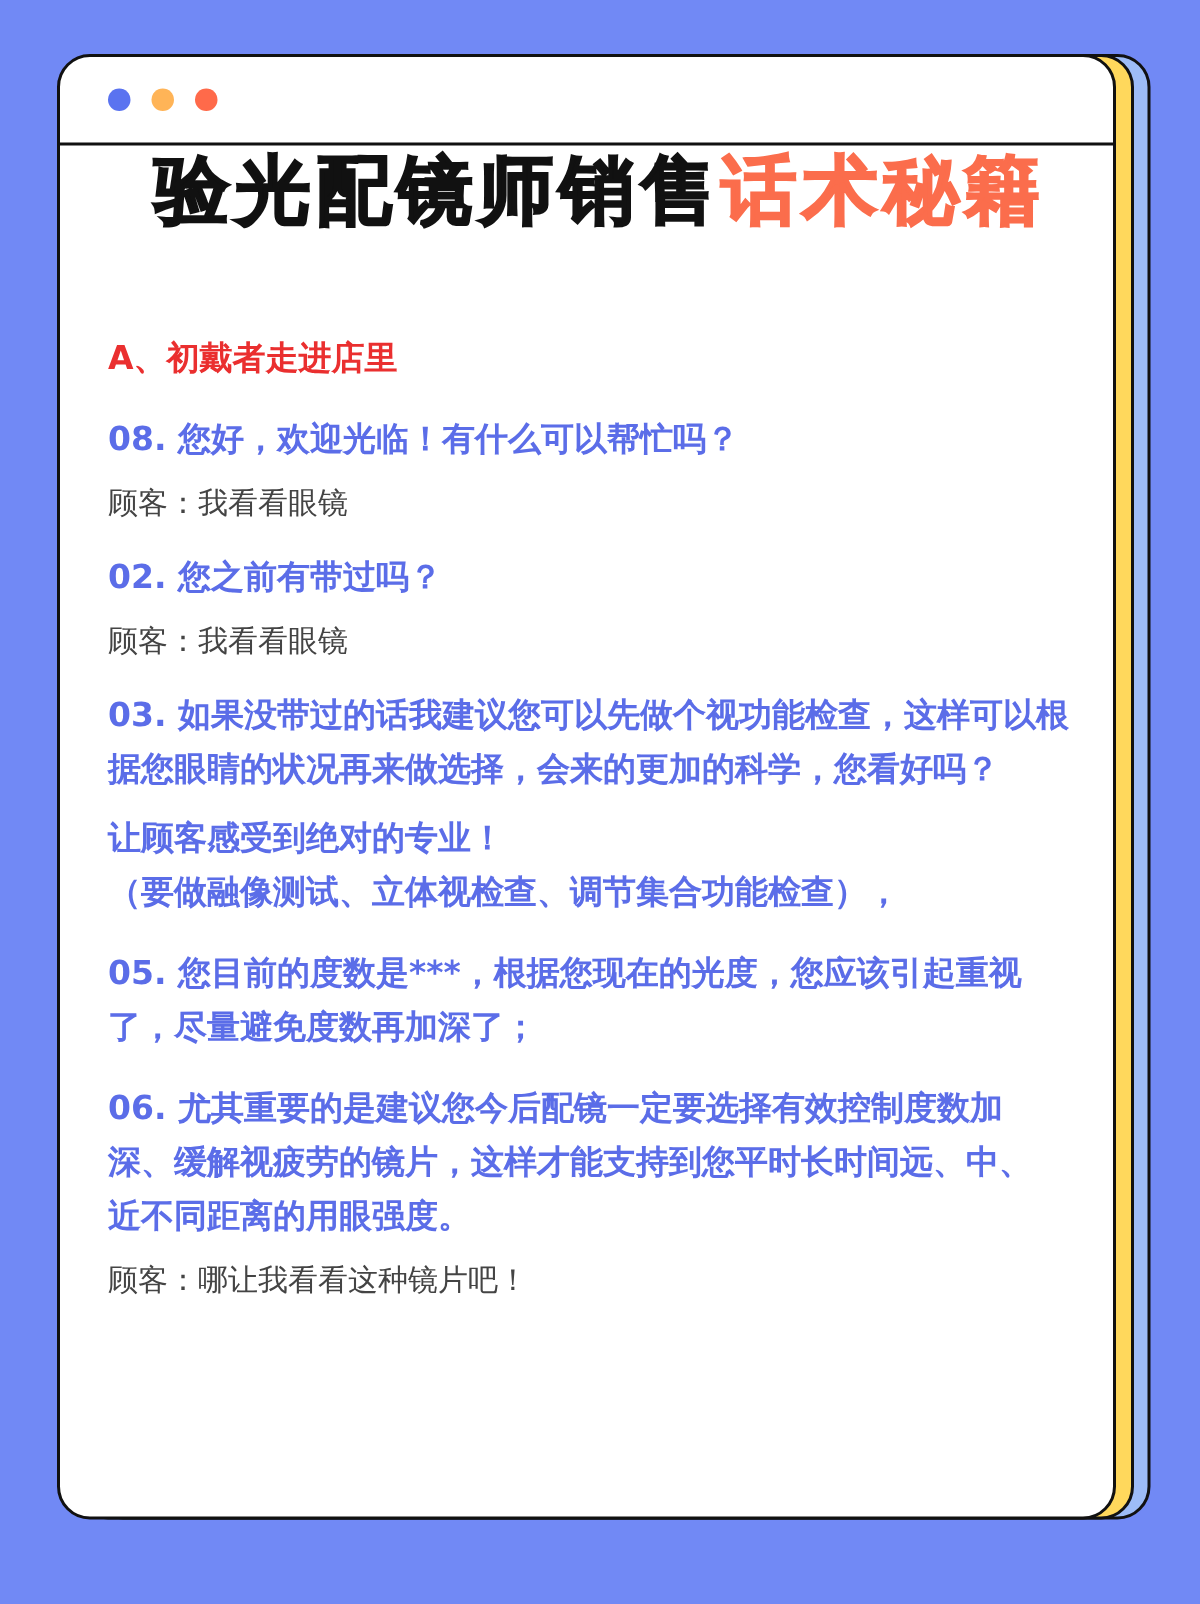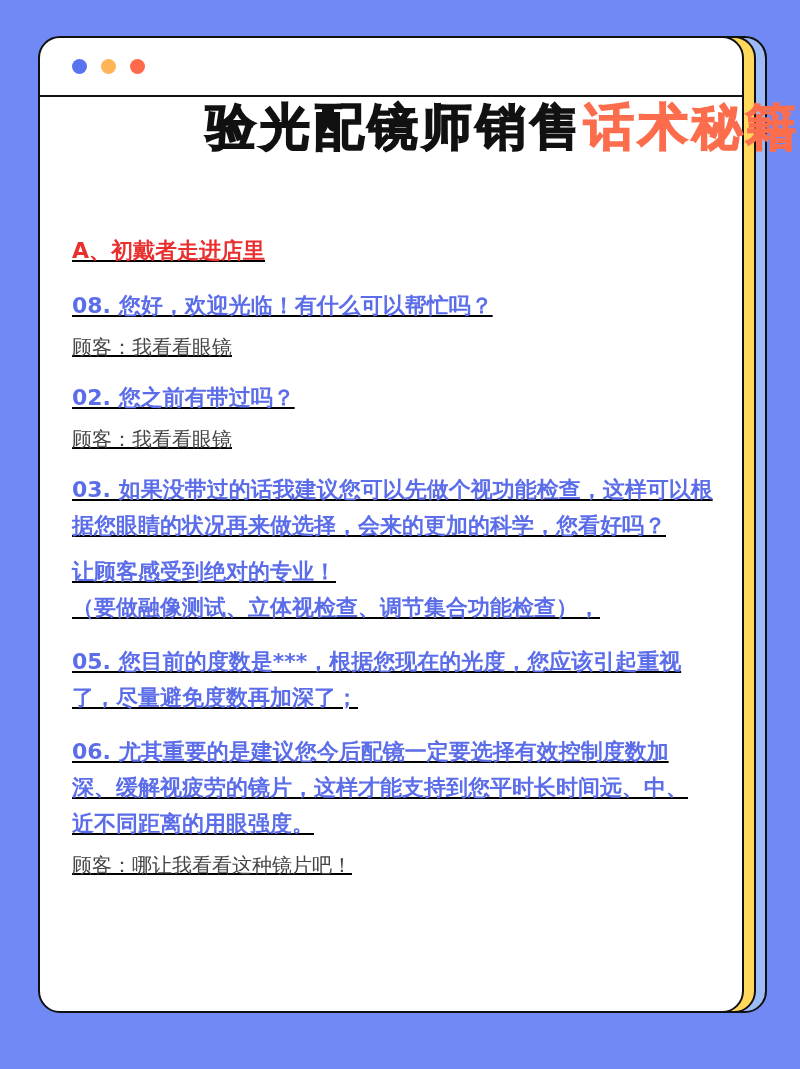--- a/index.html
+++ b/index.html
@@ -21,21 +21,21 @@
       overflow: hidden;
     }
     .titlebar {
       height: 57px; border-bottom: 2px solid #111; position: relative;
     }
     .dot { position: absolute; top: 21px; width: 15px; height: 15px; border-radius: 50%; }
     .dot1 { left: 32px; }
     .dot2 { left: 61px; }
     .dot3 { left: 90px; }
     .title {
-      position: absolute; left: 0; right: 0; top: 94px; text-align: right;
+      position: absolute; left: 0; right: 0; top: 94px; text-align: center;
       font-size: 50px; font-weight: 900; letter-spacing: 4px;
       -webkit-text-stroke: 1.5px currentColor;
     }
     .title .black { color: #111; }
     .title .accent { color: #fb6d4c; }
     .content { position: absolute; left: 34px; top: 190px; right: 20px; }
     .section {
       color: #ea2f2f; font-size: 22px; font-weight: bold; margin: 0 0 22px 0;
     }
     .q {
@@ -57,21 +57,21 @@
     <span class="dot dot1" style="background:#5a73f0"></span>
     <span class="dot dot2" style="background:#ffb457"></span>
     <span class="dot dot3" style="background:#ff6a4a"></span>
   </div>
 </div>
 
 <div class="title">
   <span class="black">验光配镜师销售</span><span class="accent">话术秘籍</span>
 </div>
 
-<div class="content" style="left:72px; top:236px; width:665px;text-decoration:underline;">
+<div class="content" style="left:72px; top:224px; width:665px;">
   <p class="section">A、初戴者走进店里</p>
 
   <div class="block">
     <p class="q">08. 您好，欢迎光临！有什么可以帮忙吗？</p>
     <p class="a">顾客：我看看眼镜</p>
   </div>
 
   <div class="block">
     <p class="q">02. 您之前有带过吗？</p>
     <p class="a">顾客：我看看眼镜</p>

